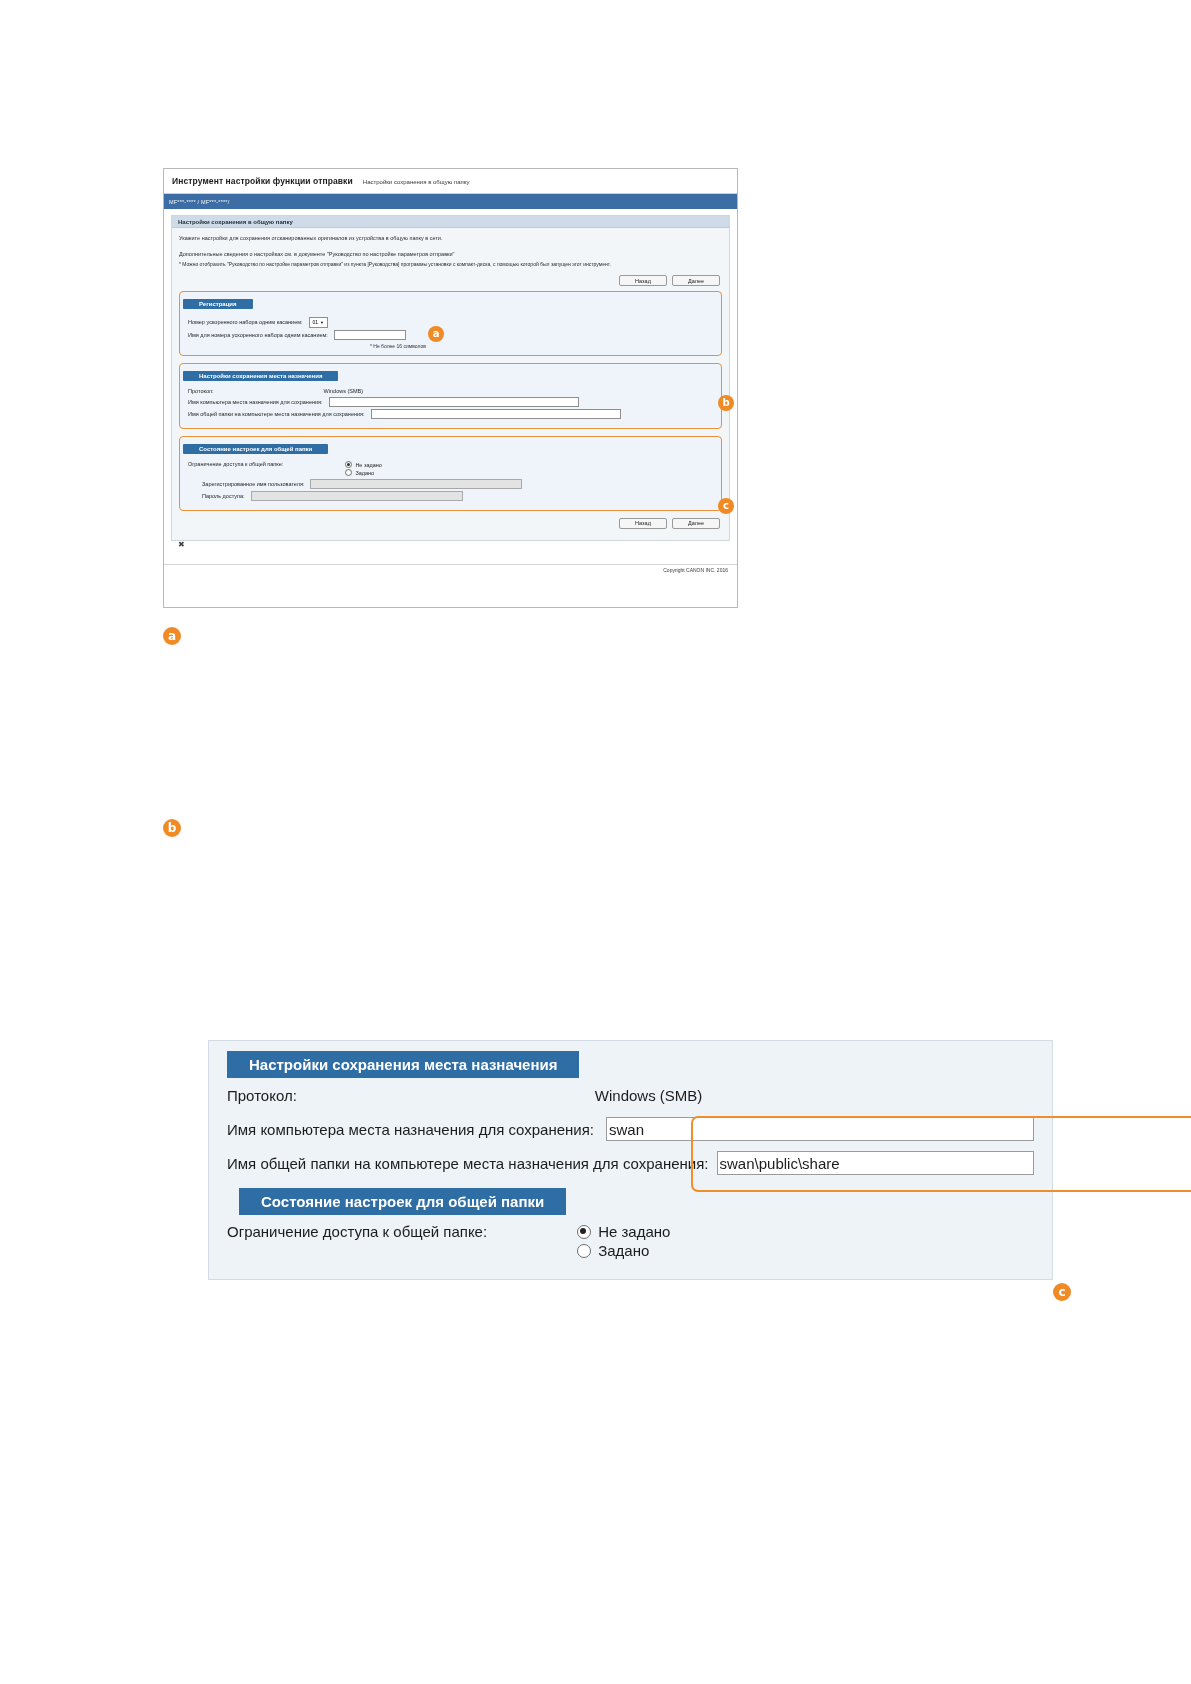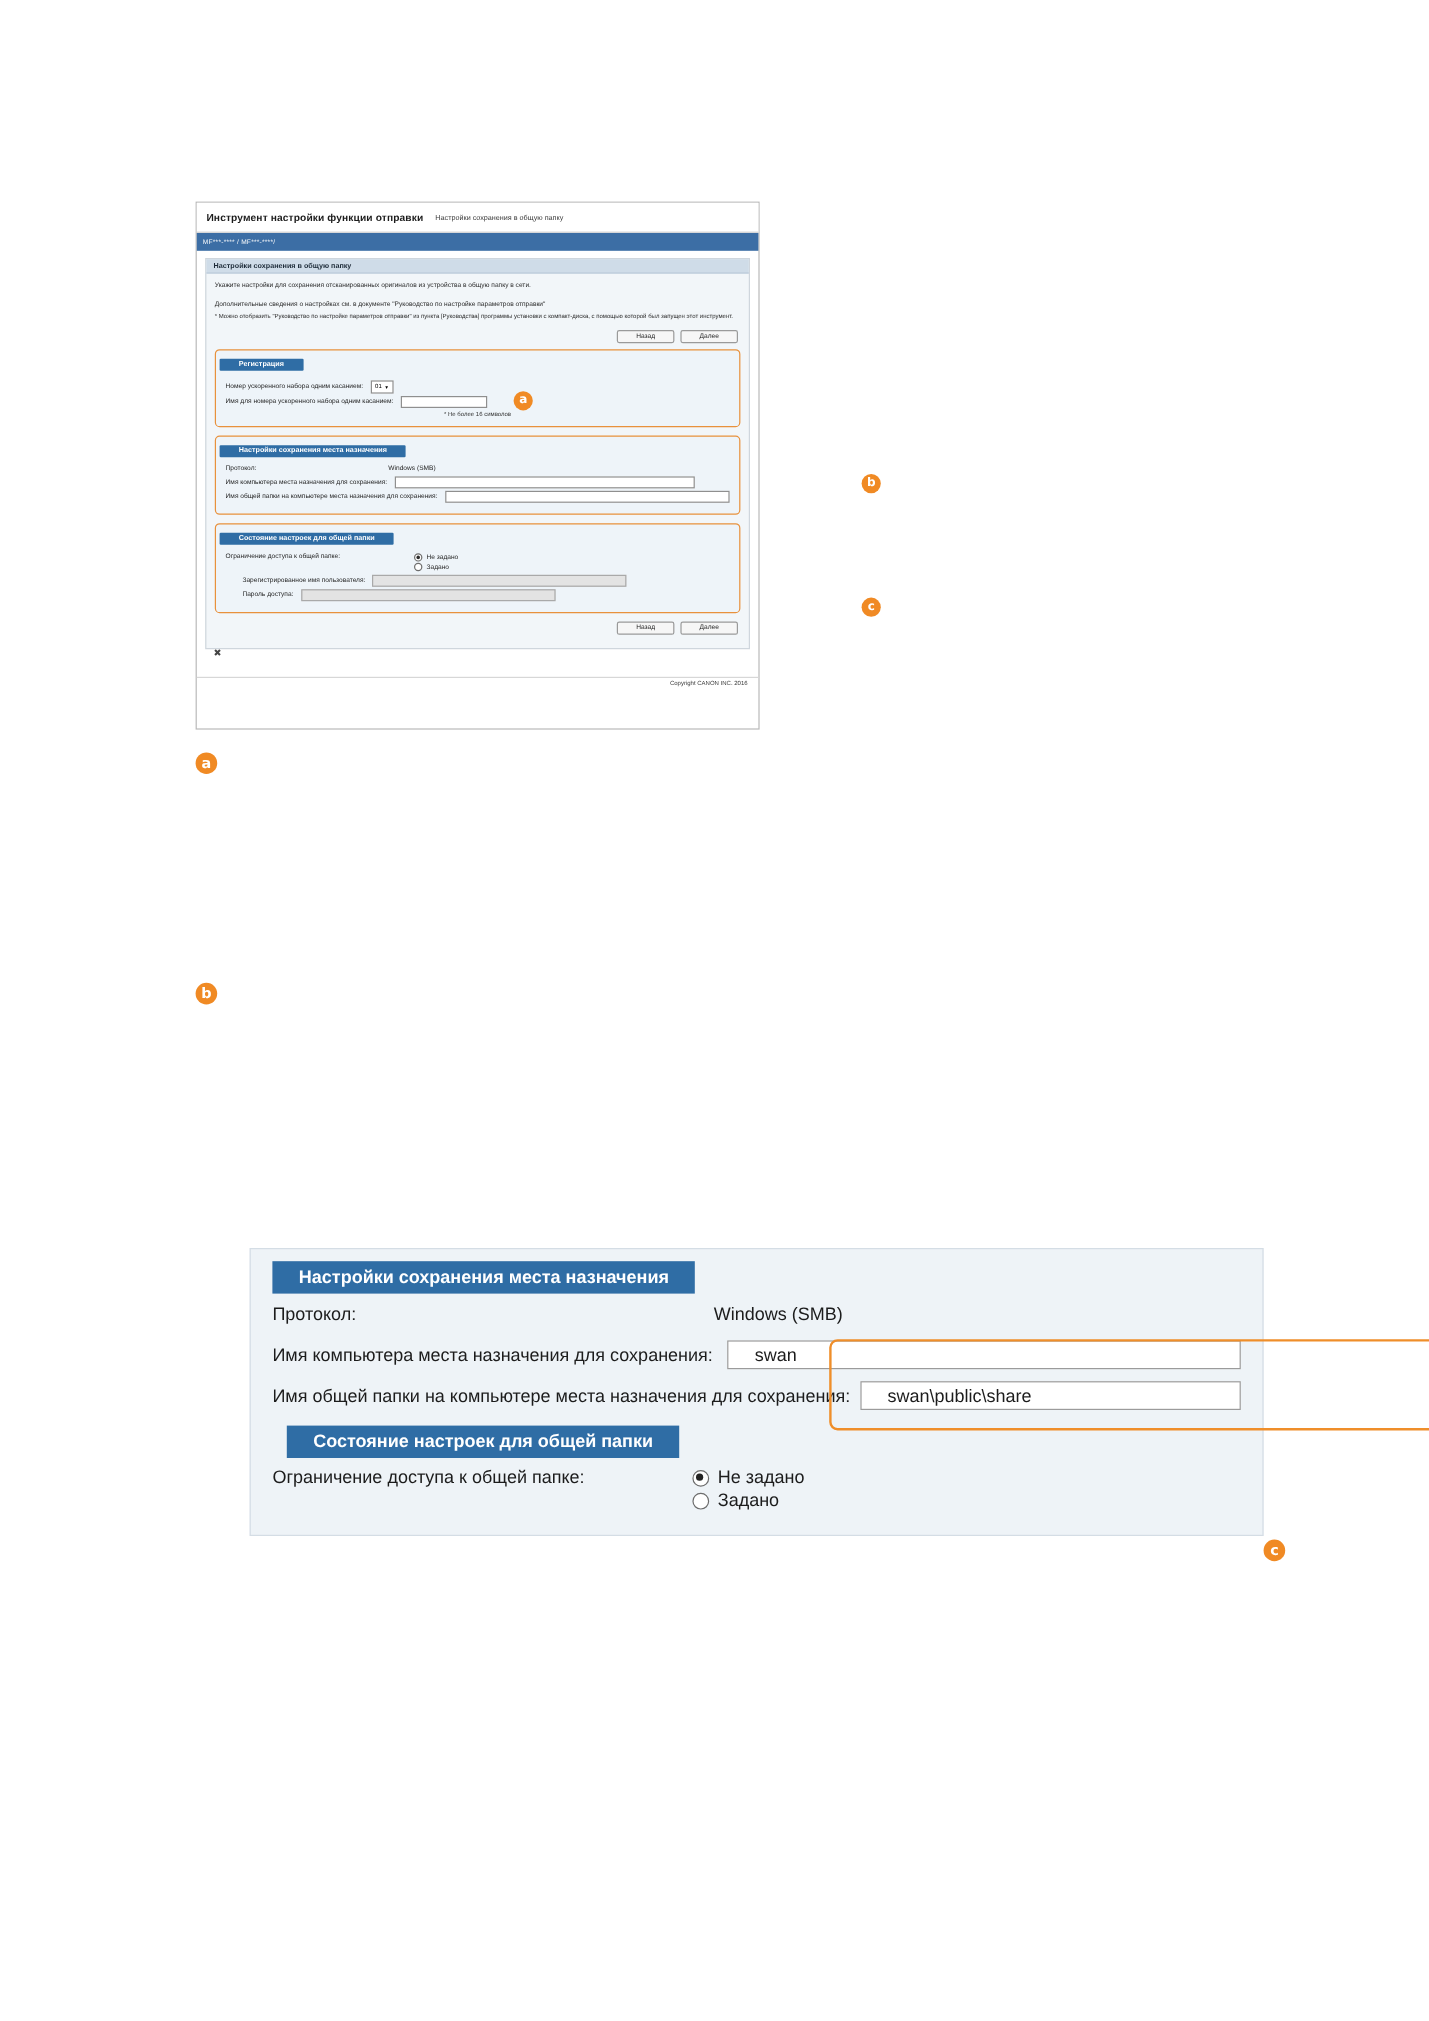--- a/index.html
+++ b/index.html
@@ -6,21 +6,21 @@
   body{
     width:1191px;height:1684px;
     background:#ffffff;
     font-family:"Liberation Sans", sans-serif;
     position:relative;
     overflow:hidden;
   }
 
   
   .win{
-    position:absolute;left:163px;top:168px;width:470px;height:440px;
+    position:absolute;left:163px;top:168px;width:575px;height:440px;
     background:#ffffff;border:1px solid #b9b9b9;
     box-sizing:border-box;
   }
   .win-title{
     position:relative;height:24px;border-bottom:1px solid #cfcfcf;
     background:#ffffff;
     display:flex;align-items:center;padding-left:8px;
   }
   .win-title .t1{font-size:8.5px;font-weight:bold;color:#1b1b1b;letter-spacing:.1px;}
   .win-title .t2{font-size:6px;color:#3a3a3a;margin-left:10px;margin-top:2px;}
@@ -132,21 +132,21 @@
   }
   .z-head{
     display:inline-block;background:#2f6da5;color:#fff;
     font-size:15px;font-weight:bold;padding:5px 22px;margin:10px 0 0 18px;
   }
   .z-row{display:flex;align-items:center;margin:0 18px;height:34px;}
   .z-label{font-size:15px;color:#1c1c1c;}
   .z-value{font-size:15px;color:#1c1c1c;}
   .z-input{
     flex:1;background:#ffffff;border:1px solid #9b9b9b;height:24px;
-    display:flex;align-items:center;padding-left:22px;font-size:15px;color:#1c1c1c;
+    display:flex;align-items:center;padding-left:2px;font-size:15px;color:#1c1c1c;
     box-sizing:border-box;
     text-align:center;
   }
   .z-outline{
     position:absolute;left:482px;top:75px;width:548px;height:72px;
     border:2.5px solid #ef8e2a;border-radius:7px;pointer-events:none;
   }
   .z-head2{
     display:inline-block;background:#2f6da5;color:#fff;
     font-size:15px;font-weight:bold;padding:5px 22px;margin:8px 0 0 30px;

